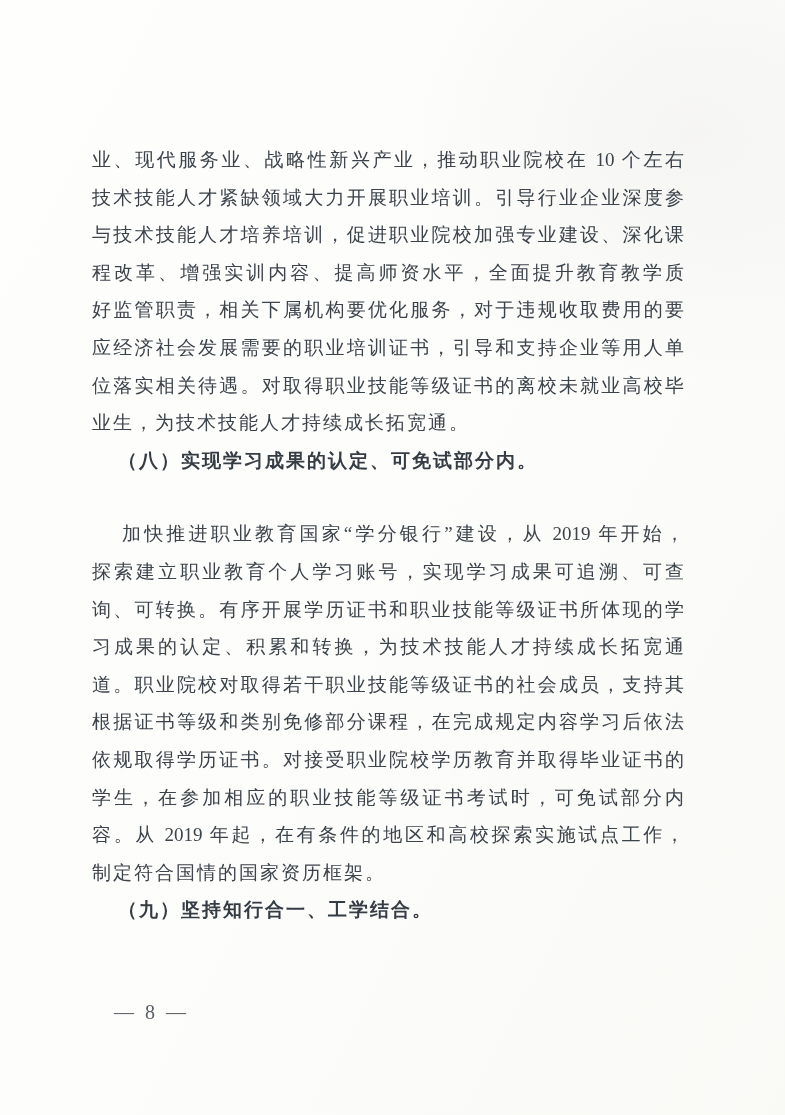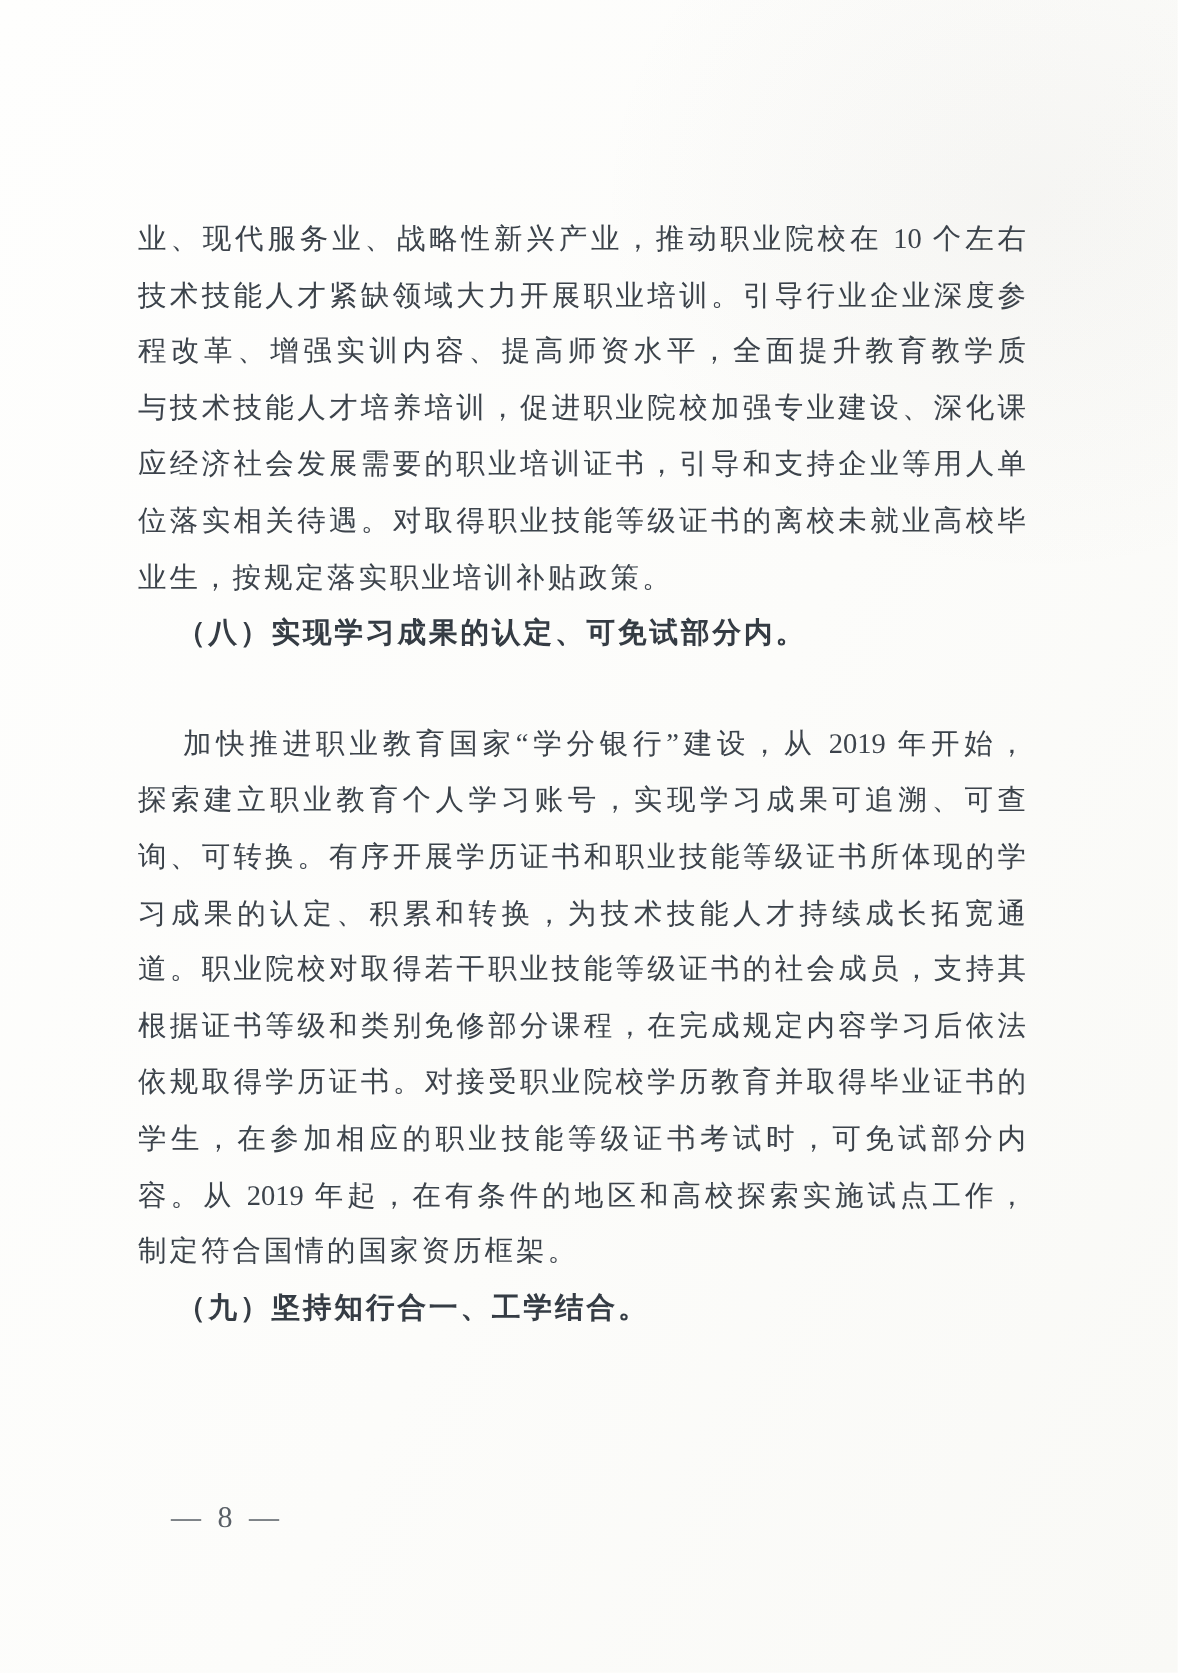--- a/index.html
+++ b/index.html
@@ -76,25 +76,26 @@
     font-family: "Liberation Serif", "DejaVu Serif", serif;
   }
 </style>
 </head>
 <body>
 
 <div class="page">
   <div class="text-block">
       <div class="line body">业、现代服务业、战略性新兴产业，推动职业院校在 10 个左右</div>
       <div class="line body">技术技能人才紧缺领域大力开展职业培训。引导行业企业深度参</div>
+      <div class="line body">与技术技能人才培养培训，促进职业院校加强专业建设、深化课</div>
       <div class="line body">程改革、增强实训内容、提高师资水平，全面提升教育教学质</div>
-      <div class="line body">与技术技能人才培养培训，促进职业院校加强专业建设、深化课</div>
+      <div class="line body">好监管职责，相关下属机构要优化服务，对于违规收取费用的要</div>
       <div class="line body">应经济社会发展需要的职业培训证书，引导和支持企业等用人单</div>
       <div class="line body">位落实相关待遇。对取得职业技能等级证书的离校未就业高校毕</div>
-      <div class="line body body-end">业生，按规定落实职业培训补贴政策。</div>
+      <div class="line body body-end">业生，为技术技能人才持续成长拓宽通。</div>
       <div class="line item-heading">（八）实现学习成果的认定、可免试部分内。</div>
       <div class="line body para-start">加快推进职业教育国家“学分银行”建设，从 2019 年开始，</div>
       <div class="line body">探索建立职业教育个人学习账号，实现学习成果可追溯、可查</div>
       <div class="line body">询、可转换。有序开展学历证书和职业技能等级证书所体现的学</div>
       <div class="line body">习成果的认定、积累和转换，为技术技能人才持续成长拓宽通</div>
       <div class="line body">道。职业院校对取得若干职业技能等级证书的社会成员，支持其</div>
       <div class="line body">根据证书等级和类别免修部分课程，在完成规定内容学习后依法</div>
       <div class="line body">依规取得学历证书。对接受职业院校学历教育并取得毕业证书的</div>
       <div class="line body">学生，在参加相应的职业技能等级证书考试时，可免试部分内</div>
       <div class="line body">容。从 2019 年起，在有条件的地区和高校探索实施试点工作，</div>

